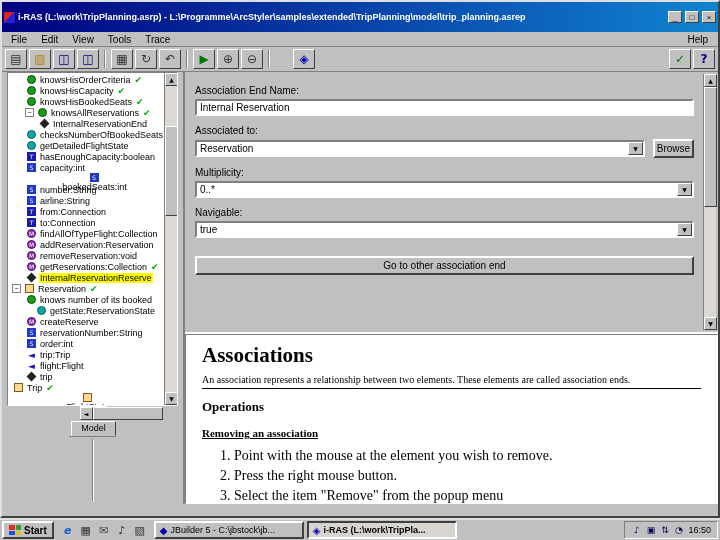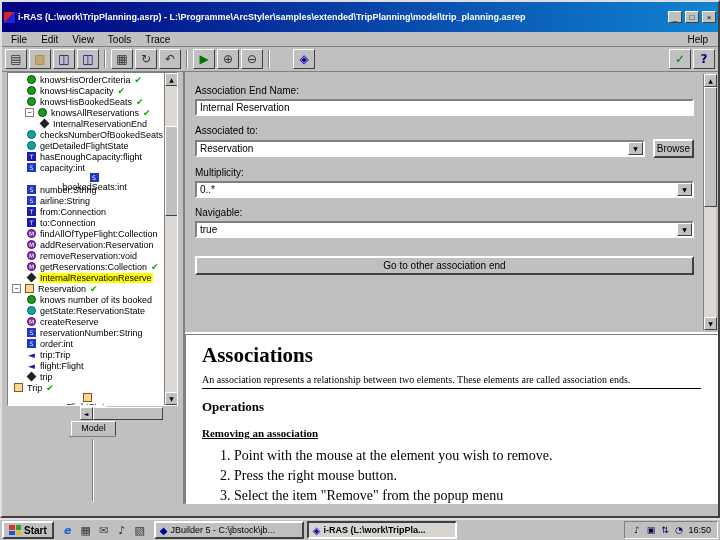--- a/index.html
+++ b/index.html
@@ -176,21 +176,21 @@
               <div class="tree-row" data-name="tree-item" style="padding-left: 17px;">
                 <span class="ti ti-teal" data-name="teal-icon"></span>
                 <span class="label" data-name="tree-item-label">checksNumberOfBookedSeats</span>
               </div>
               <div class="tree-row" data-name="tree-item" style="padding-left: 17px;">
                 <span class="ti ti-teal" data-name="teal-icon"></span>
                 <span class="label" data-name="tree-item-label">getDetailedFlightState</span>
               </div>
               <div class="tree-row" data-name="tree-item" style="padding-left: 17px;">
                 <span class="ti ti-t" data-name="t-icon">T</span>
-                <span class="label" data-name="tree-item-label">hasEnoughCapacity:flight</span>
+                <span class="label" data-name="tree-item-label">hasEnoughCapacity:boolean</span>
               </div>
               <div class="tree-row" data-name="tree-item" style="padding-left: 17px;">
                 <span class="ti ti-st" data-name="st-icon">S</span>
                 <span class="label" data-name="tree-item-label">capacity:int</span>
               </div>
               <div class="tree-row" data-name="tree-item" style="padding-left: 17px; flex-direction: column;">
                 <span class="ti ti-st" data-name="st-icon">S</span>
                 <span class="label" data-name="tree-item-label">bookedSeats:int</span>
               </div>
               <div class="tree-row" data-name="tree-item" style="padding-left: 17px;">
@@ -233,21 +233,21 @@
               <div class="tree-row" data-name="tree-item" style="padding-left: 4px;">
                 <span class="exp" data-name="tree-expander-icon">−</span>
                 <span class="ti ti-class" data-name="class-icon"></span>
                 <span class="label" data-name="tree-item-label">Reservation</span>
                 <span class="check" data-name="check-icon">✔</span>
               </div>
               <div class="tree-row" data-name="tree-item" style="padding-left: 17px;">
                 <span class="ti ti-green" data-name="green-icon"></span>
                 <span class="label" data-name="tree-item-label">knows number of its booked</span>
               </div>
-              <div class="tree-row" data-name="tree-item" style="padding-left: 17px;">
+              <div class="tree-row" data-name="tree-item" style="padding-left: 27px;">
                 <span class="ti ti-teal" data-name="teal-icon"></span>
                 <span class="label" data-name="tree-item-label">getState:ReservationState</span>
               </div>
               <div class="tree-row" data-name="tree-item" style="padding-left: 17px;">
                 <span class="ti ti-m" data-name="m-icon">M</span>
                 <span class="label" data-name="tree-item-label">createReserve</span>
               </div>
               <div class="tree-row" data-name="tree-item" style="padding-left: 17px;">
                 <span class="ti ti-st" data-name="st-icon">S</span>
                 <span class="label" data-name="tree-item-label">reservationNumber:String</span>

